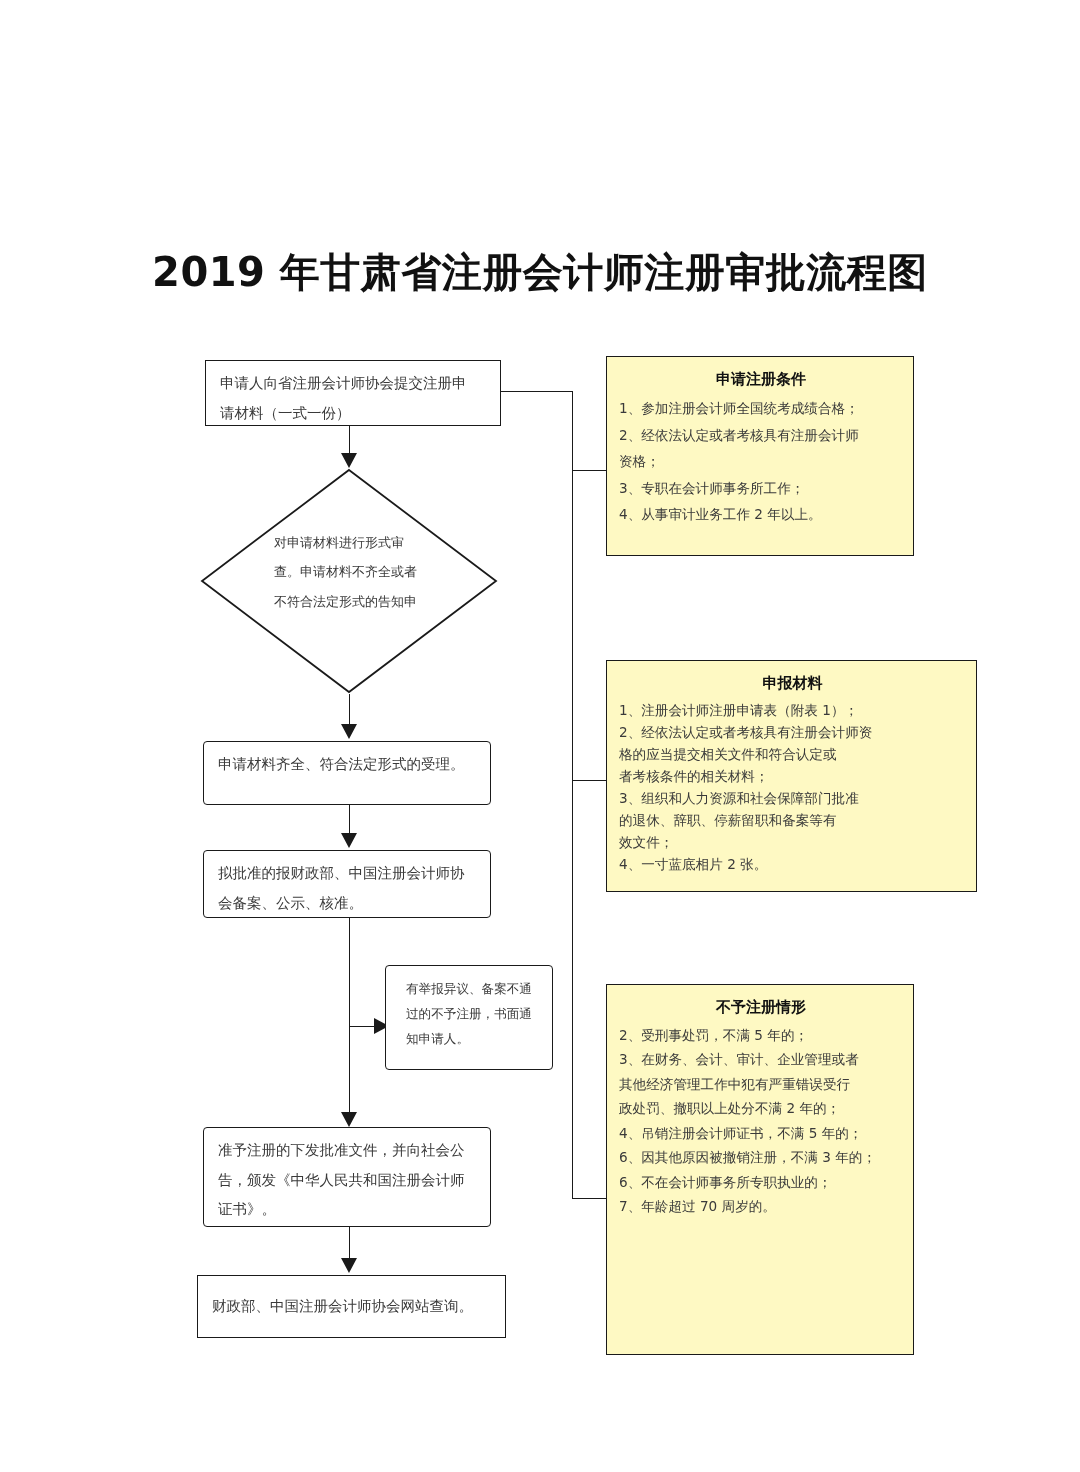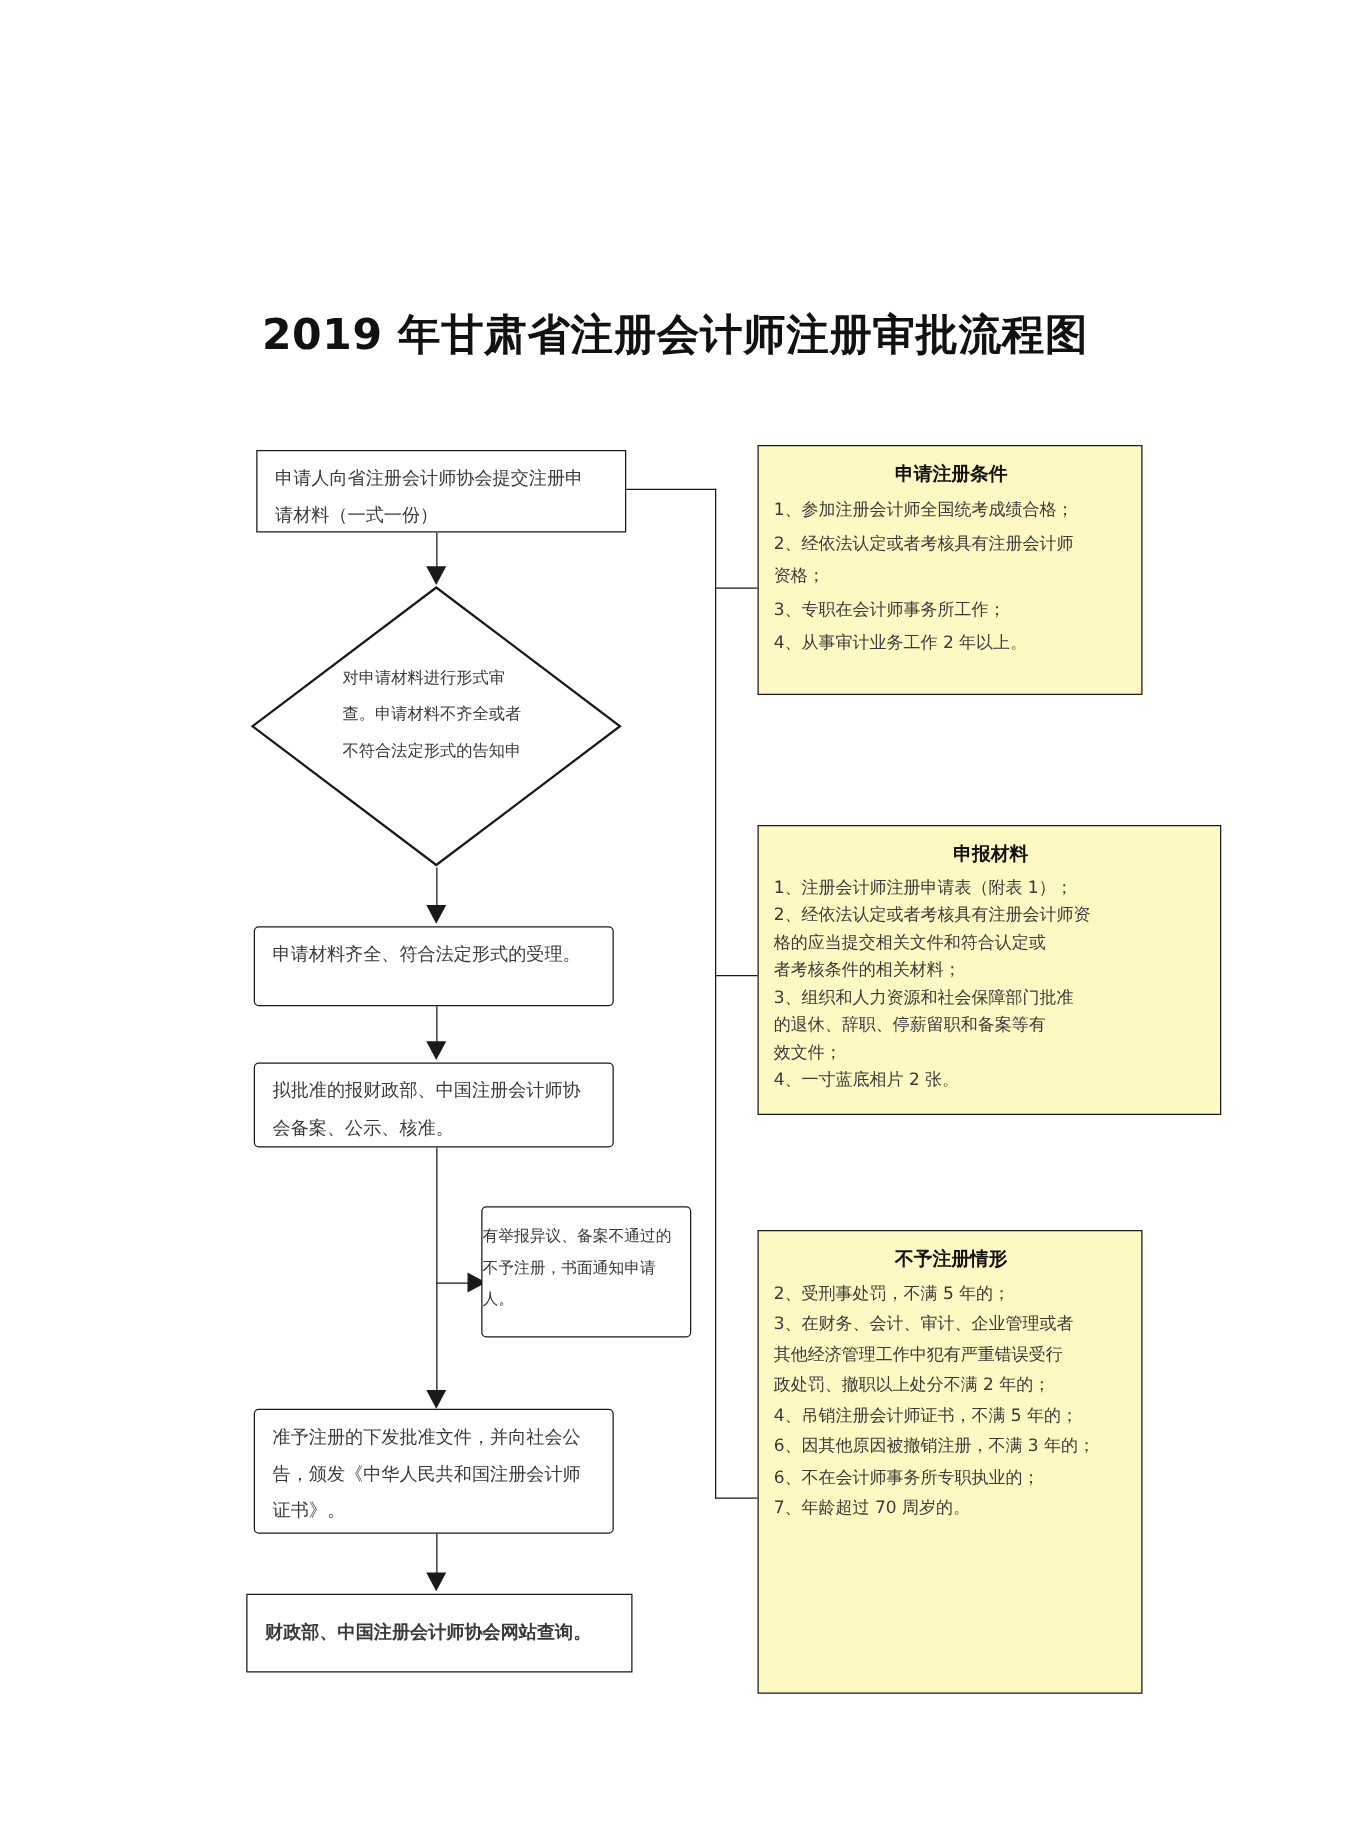--- a/index.html
+++ b/index.html
@@ -19,21 +19,21 @@
     overflow: hidden;
   }
 
   
   #doc-title {
     position: absolute;
     left: 0;
     top: 248px;
     width: 1080px;
     text-align: center;
-    font-size: 34px;
+    font-size: 40px;
     font-weight: bold;
     color: #111111;
     letter-spacing: 0.5px;
     line-height: 1.2;
   }
 
   
   .node {
     position: absolute;
     box-sizing: border-box;
@@ -169,28 +169,28 @@
   <div class="arrow-down" style="left:341px; top:833px;"></div>
 
   <div class="node rounded" id="node-propose" style="left:203px; top:850px; width:288px; height:68px;">拟批准的报财政部、中国注册会计师协会备案、公示、核准。</div>
 
   <div class="vline" style="left:349px; top:918px; height:200px;"></div>
   <div class="arrow-down" style="left:341px; top:1112px;"></div>
 
   <div class="hline" style="left:349px; top:1026px; width:29px;"></div>
   <div class="arrow-right" style="left:374px; top:1018px;"></div>
 
-  <div class="node rounded" id="node-objection" style="left:385px; top:965px; width:168px; height:105px; font-size:12.6px; line-height:2.0; padding:10px 10px 10px 0;">有举报异议、备案不通过的不予注册，书面通知申请人。</div>
+  <div class="node rounded" id="node-objection" style="left:385px; top:965px; width:168px; height:105px; font-size:12.6px; line-height:2.0; padding:10px 10px 10px 20px;">有举报异议、备案不通过的不予注册，书面通知申请人。</div>
 
   <div class="node rounded" id="node-grant" style="left:203px; top:1127px; width:288px; height:100px;">准予注册的下发批准文件，并向社会公告，颁发《中华人民共和国注册会计师证书》。</div>
 
   <div class="vline" style="left:349px; top:1227px; height:33px;"></div>
   <div class="arrow-down" style="left:341px; top:1258px;"></div>
 
-  <div class="node sharp" id="node-query" style="left:197px; top:1275px; width:309px; height:63px; display:flex; align-items:center;font-weight:bold;">财政部、中国注册会计师协会网站查询。</div>
+  <div class="node sharp" id="node-query" style="left:197px; top:1275px; width:309px; height:63px; display:flex; align-items:center;">财政部、中国注册会计师协会网站查询。</div>
 
   <div class="hline" style="left:501px; top:391px; width:72px;"></div>
 
   <div class="vline" style="left:572px; top:391px; height:808px;"></div>
 
   <div class="hline" style="left:572px; top:470px; width:35px;"></div>
 
   <div class="hline" style="left:572px; top:780px; width:35px;"></div>
 
   <div class="hline" style="left:572px; top:1198px; width:35px;"></div>

